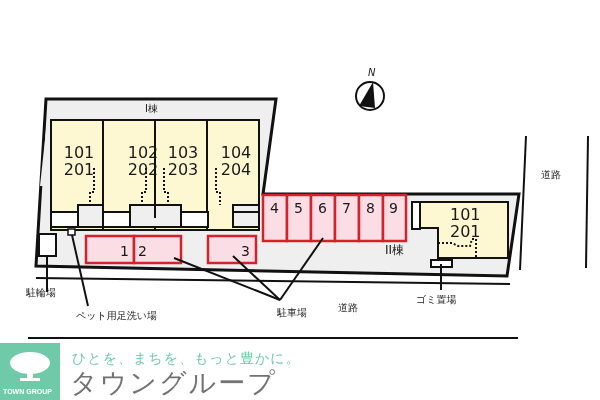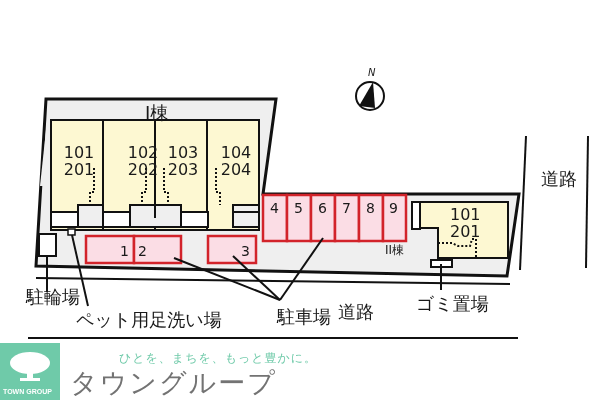--- a/index.html
+++ b/index.html
@@ -1,24 +1,24 @@
 <!DOCTYPE html>
 <html><head>
 <meta charset="utf-8">
 <style>
   html, body { margin:0; padding:0; }
   body { width:600px; height:400px; background:#ffffff; position:relative; overflow:hidden;
          font-family:"DejaVu Sans", "Liberation Sans", sans-serif; color:#1a1a1a; }
   svg.plan { position:absolute; left:0; top:0; }
-  .lbl { position:absolute; font-size:18px; white-space:nowrap; line-height:1; }
+  .lbl { position:absolute; font-size:10px; white-space:nowrap; line-height:1; }
   .unit { position:absolute; font-size:16px; line-height:17px; text-align:center; }
   .pnum { position:absolute; font-size:14px; line-height:1; }
   .logo-box { position:absolute; left:0; top:343px; width:60px; height:57px; background:#6fcaa9; }
   .logo-text { position:absolute; left:3px; bottom:5px; color:#fff; font-size:7px; font-family:"Liberation Sans", sans-serif; font-weight:bold; }
-  .tagline { position:absolute; left:72px; top:350px; font-size:12px; color:#6fcaa9; letter-spacing:1px;margin-left:47px; }
+  .tagline { position:absolute; left:72px; top:350px; font-size:14px; color:#6fcaa9; letter-spacing:1px; }
   .brand { position:absolute; left:70px; top:365px; font-size:27px; color:#737373; letter-spacing:2px; }
 </style>
 </head>
 <body>
 
 <svg class="plan" width="600" height="400" viewBox="0 0 600 400">
 
   <polygon points="46,99 276,99 263,194 519,194 507,276 36,266" fill="#efefef" stroke="#111" stroke-width="3"></polygon>
 
   <polygon points="49,102 272,102 261,186 40,186" fill="#efefef" stroke="none"></polygon>

